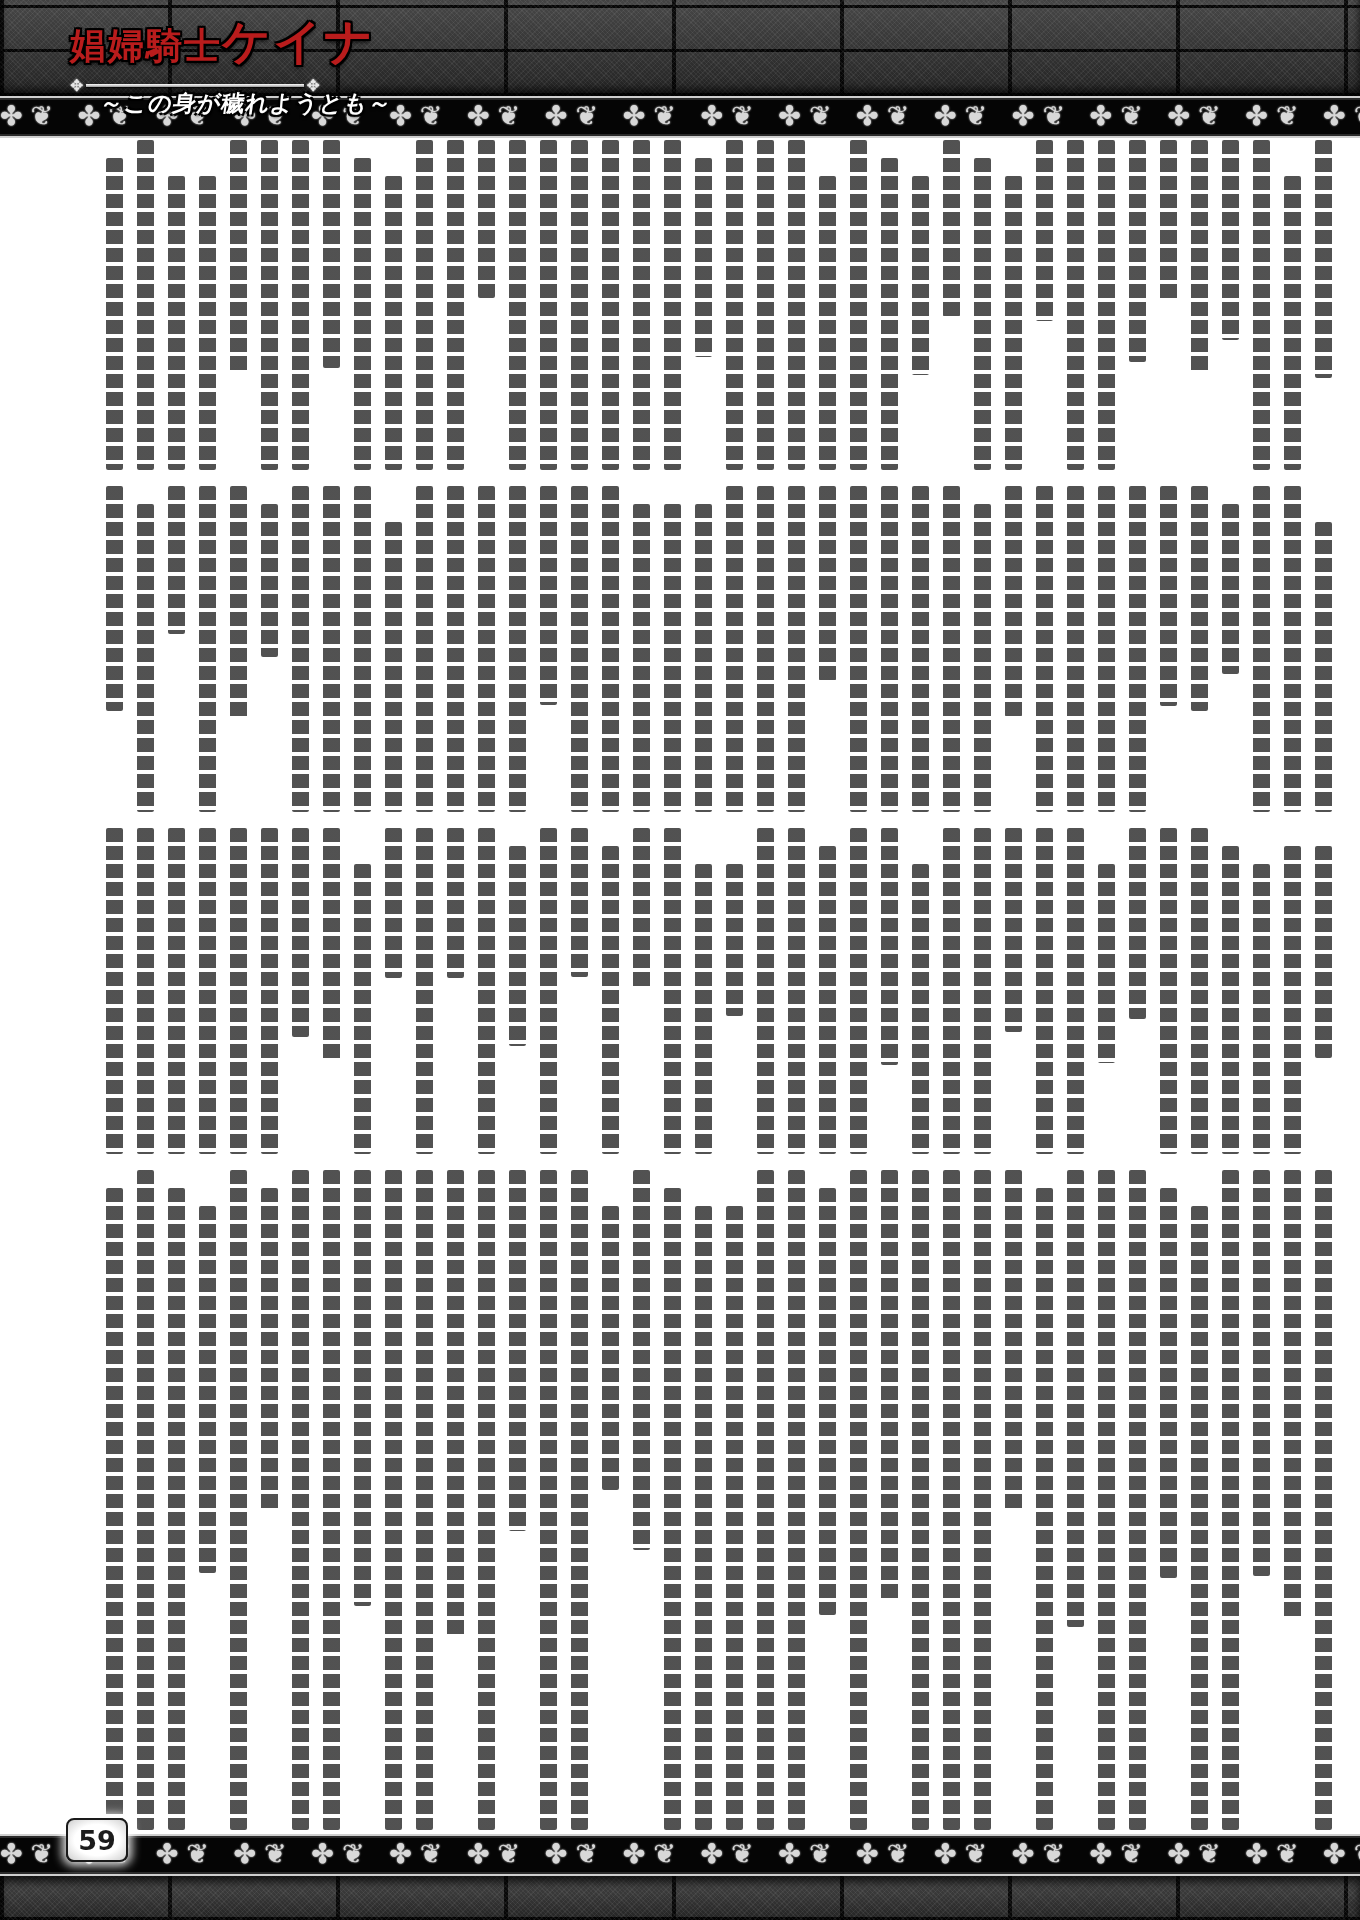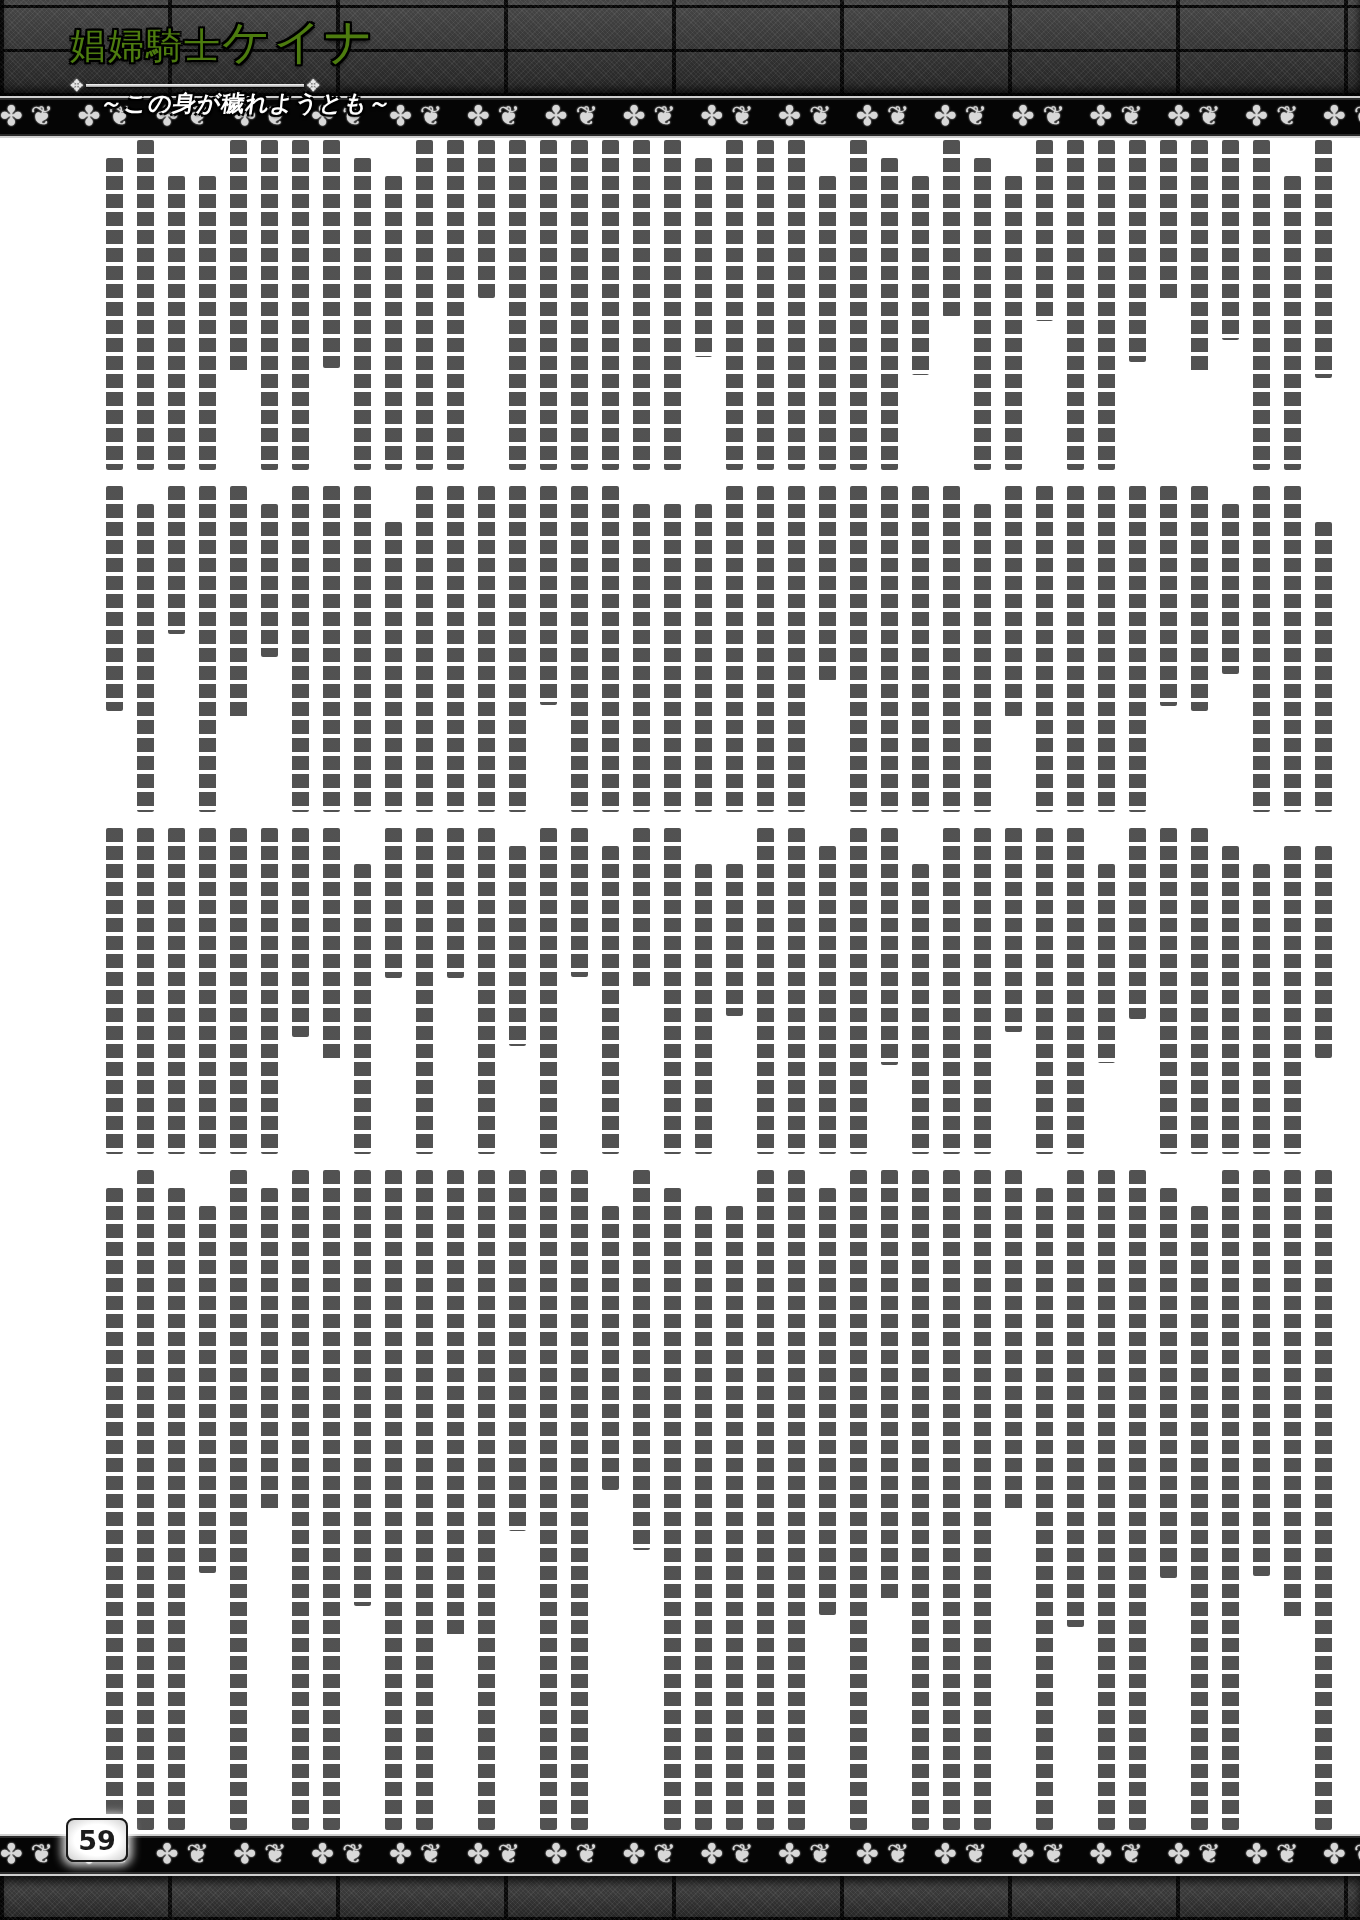--- a/index.html
+++ b/index.html
@@ -38,22 +38,22 @@
     font-size:27px;line-height:36px;letter-spacing:8px;
     text-shadow:0 0 2px #ffffff,0 1px 1px #000;
     user-select:none;
   }
   .ornament-band-top{top:96px;}
   .ornament-band-bottom{bottom:44px;}
 
   
   .title-block{position:absolute;top:10px;left:70px;z-index:3;}
   .series-title{
-    color:#4d7c0f;
-    font-weight:normal;
+    color:#b91c1c;
+    font-weight:bold;
     white-space:nowrap;
     text-shadow:
       -2px -2px 0 #000, 2px -2px 0 #000, -2px 2px 0 #000, 2px 2px 0 #000,
       0 -2px 0 #000, 0 2px 0 #000, -2px 0 0 #000, 2px 0 0 #000,
       0 3px 4px rgba(0,0,0,.9);
     letter-spacing:2px;
   }
   .title-prefix{font-size:36px;}
   .title-main{font-size:48px;}
   .title-divider{

